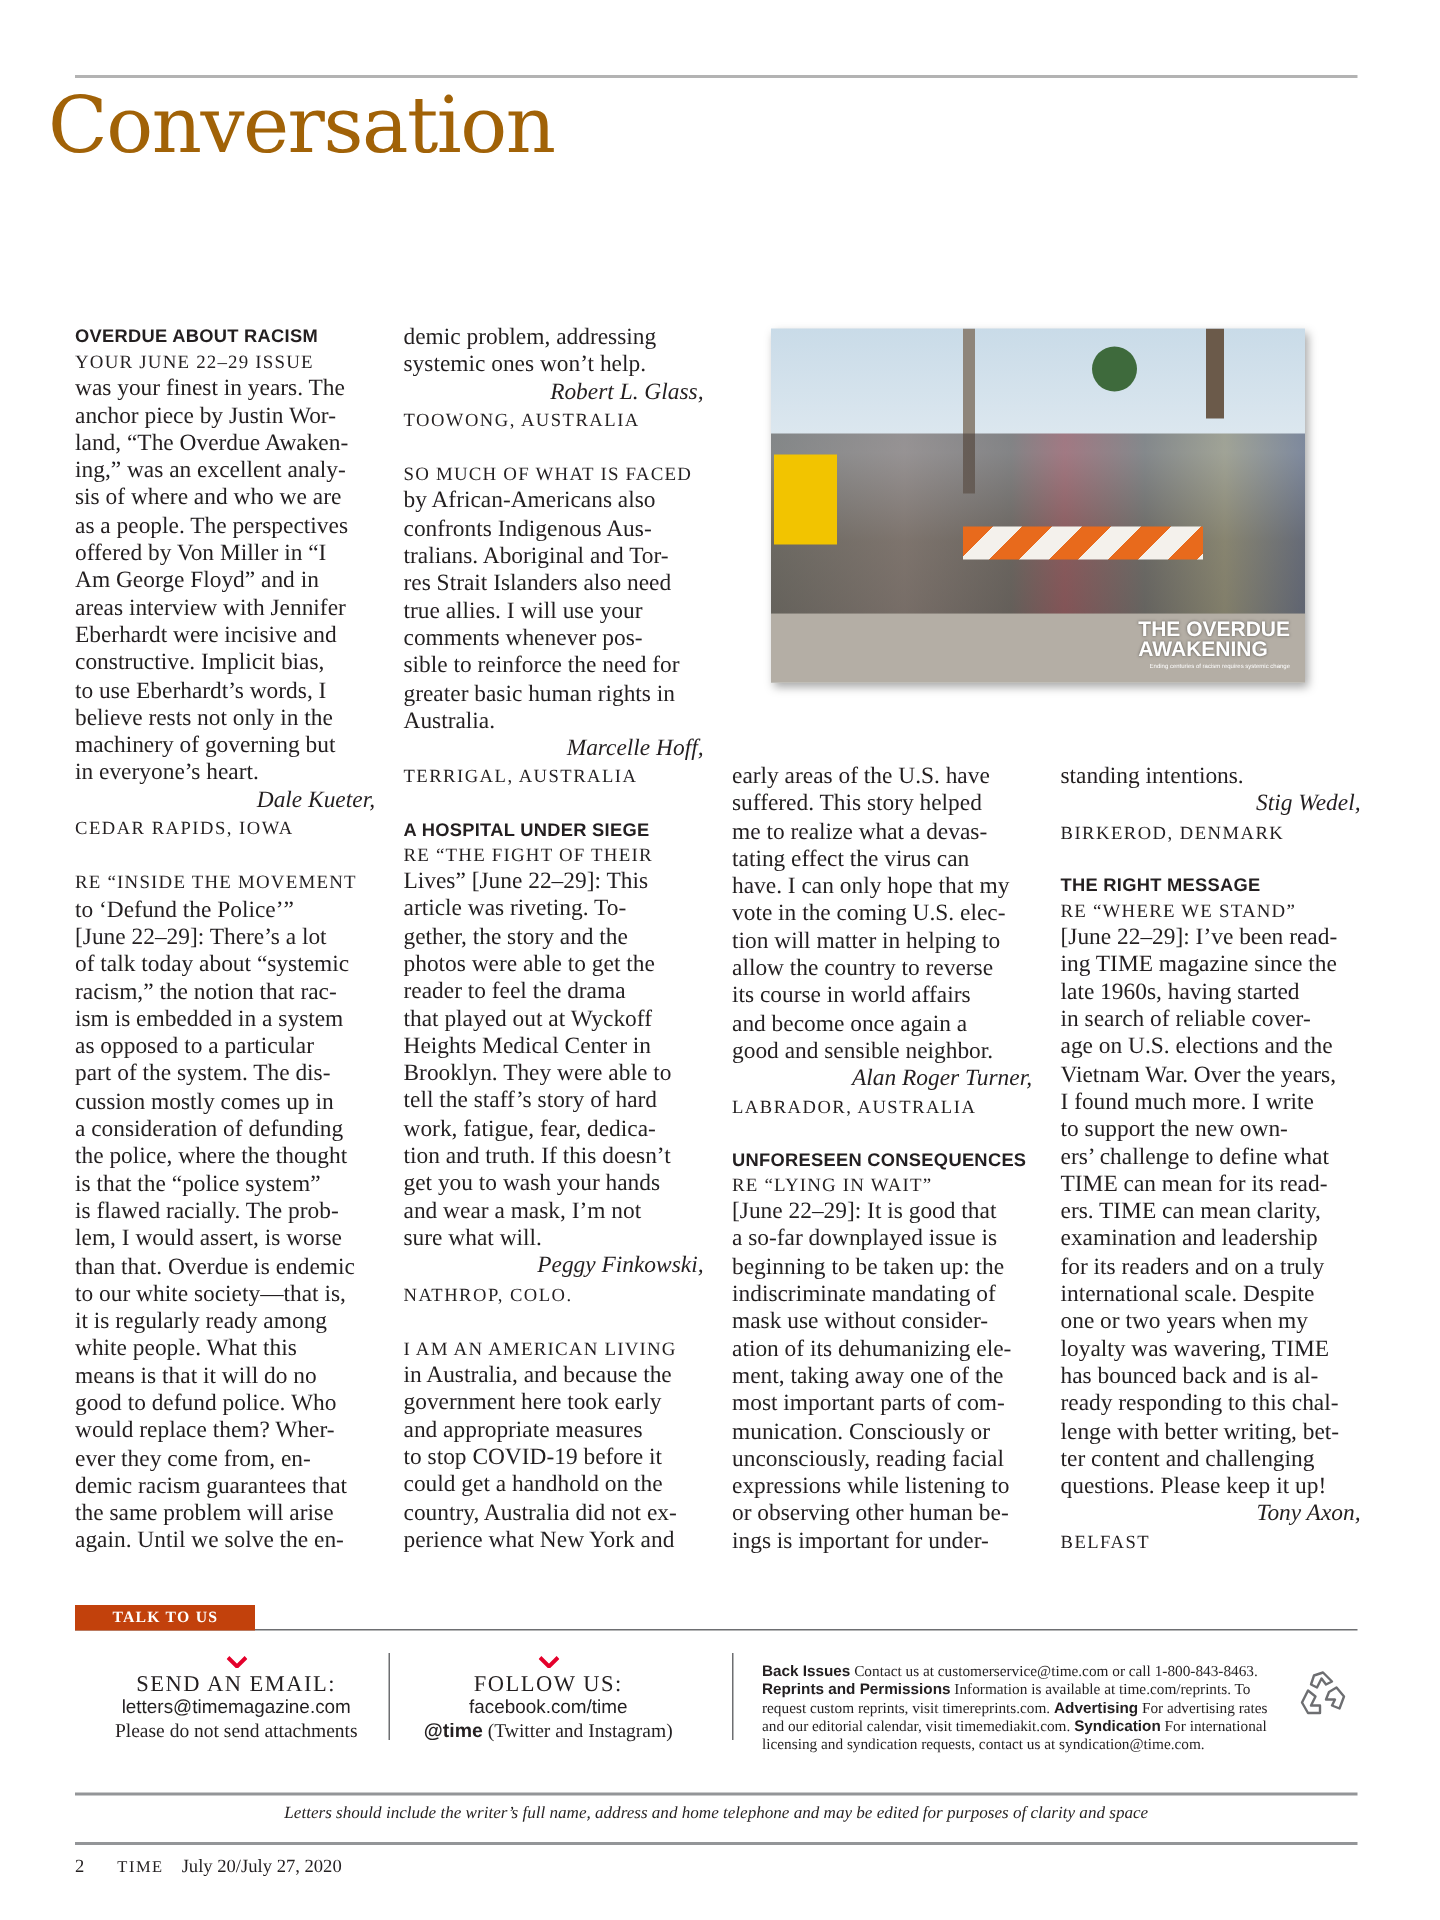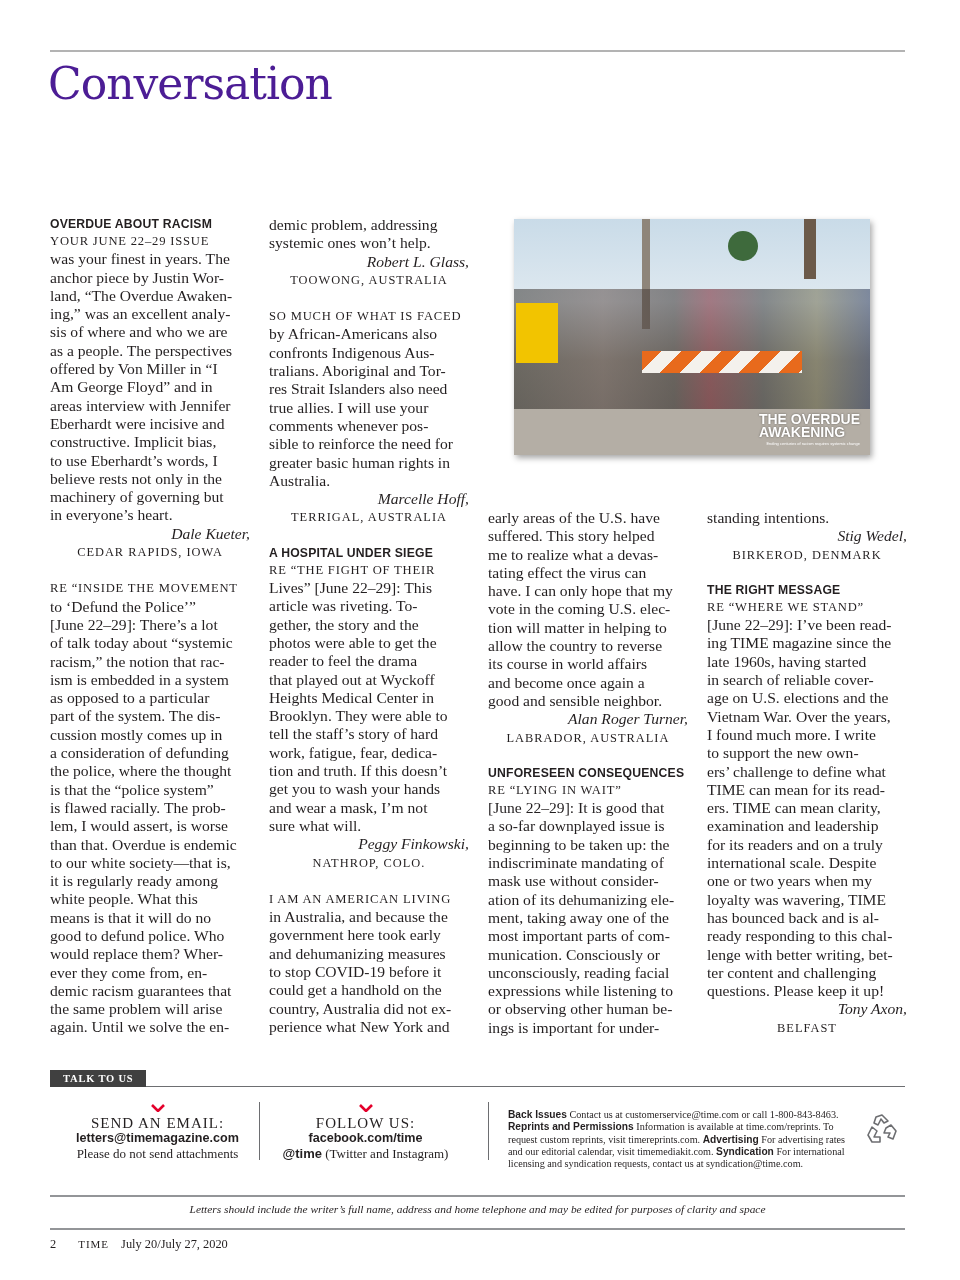--- a/index.html
+++ b/index.html
@@ -1,47 +1,47 @@
 <!DOCTYPE html>
 <html><head>
 <meta charset="utf-8">
 <style>
   html, body { margin: 0; padding: 0; background: #ffffff; }
   body { width: 960px; height: 1280px; position: relative; overflow: hidden; color: #231f20; font-family: "DejaVu Serif", serif; }
   .top-rule { position: absolute; left: 50px; top: 50px; width: 855px; height: 2px; background: #b3b3b3; }
-  .page-title { position: absolute; left: 48px; top: 56px; font-family: "DejaVu Serif", serif; font-weight: 300; font-size: 44px; letter-spacing: -1px; color: #4c1d95; margin: 0; line-height: 56px; }
+  .page-title { position: absolute; left: 32px; top: 56px; font-family: "DejaVu Serif", serif; font-weight: 300; font-size: 52px; letter-spacing: -1px; color: #a16207; margin: 0; line-height: 56px; }
   .col { position: absolute; top: 216px; width: 200px; font-family: "Liberation Serif", serif; font-size: 15.6px; line-height: 18.3px; color: #231f20; }
   .col1 { left: 50px; }
   .col2 { left: 269px; }
   .col3 { left: 488px; top: 509px; }
   .col4 { left: 707px; top: 509px; }
   .hed { font-family: "Liberation Sans", sans-serif; font-weight: bold; font-size: 12.2px; line-height: 16px; letter-spacing: 0.2px; color: #231f20; margin-top: 0; }
   .lead-caps { font-size: 12.6px; letter-spacing: 0.8px; }
   .body-line { display: block; white-space: nowrap; }
   .sig { text-align: right; font-style: italic; display: block; }
-  .loc { text-align: center; display: block; font-size: 12.4px; letter-spacing: 1px; }
+  .loc { text-align: left; display: block; font-size: 12.4px; letter-spacing: 1px; }
   .gap { height: 18px; }
   .photo { position: absolute; left: 514px; top: 219px; width: 356px; height: 236px; background: linear-gradient(180deg, #c9dbe8 0%, #dfe9f0 35%, #a8a59b 60%, #8c8880 100%); box-shadow: 2px 3px 6px rgba(0,0,0,0.35); overflow: hidden; }
   .photo .sign { position: absolute; left: 2px; top: 84px; width: 42px; height: 60px; background: #f2c400; }
   .photo .barricade { position: absolute; left: 128px; top: 132px; width: 160px; height: 22px; background: repeating-linear-gradient(135deg, #e86a1c 0 14px, #f4f1ec 14px 28px); }
   .photo .crowd { position: absolute; left: 0; top: 70px; width: 356px; height: 120px; background: linear-gradient(90deg, #3a3733 0%, #5b4c48 25%, #38312f 45%, #6f1e2a 55%, #3a3a3a 70%, #6d6a4d 85%, #2f3b5a 100%); opacity: 0.55; }
   .photo .pole1 { position: absolute; left: 128px; top: 0; width: 8px; height: 110px; background: #8e857a; }
   .photo .pole2 { position: absolute; left: 290px; top: 0; width: 12px; height: 60px; background: #6b5a4a; }
   .photo .palm { position: absolute; left: 214px; top: 12px; width: 30px; height: 30px; border-radius: 50%; background: #3e6a3c; }
   .photo .road { position: absolute; left: 0; top: 190px; width: 356px; height: 46px; background: #b4aea5; }
   .photo .headline { position: absolute; right: 10px; top: 194px; text-align: left; font-family: "Liberation Sans", sans-serif; font-weight: bold; color: #ffffff; font-size: 14px; line-height: 13px; text-shadow: 0 0 2px rgba(0,0,0,0.5); }
   .photo .dek { position: absolute; right: 10px; top: 222px; font-family: "Liberation Sans", sans-serif; font-size: 4px; color: #ffffff; }
   .talk-rule { position: absolute; left: 50px; top: 1086px; width: 855px; height: 1px; background: #6d6e71; }
-  .talk-badge { position: absolute; left: 50px; top: 1070px; height: 17px; padding: 0 13px; background: #404040; color: #ffffff; font-family: "Liberation Serif", serif; font-weight: bold; font-size: 10.5px; letter-spacing: 0.8px; line-height: 17px; }
+  .talk-badge { position: absolute; left: 50px; top: 1070px; height: 17px; padding: 0 25px; background: #c2410c; color: #ffffff; font-family: "Liberation Serif", serif; font-weight: bold; font-size: 10.5px; letter-spacing: 0.8px; line-height: 17px; }
   .contact { position: absolute; top: 1104px; text-align: center; font-size: 13px; line-height: 15px; color: #231f20; }
   .contact-email { left: 60px; width: 195px; }
   .contact-follow { left: 268px; width: 195px; }
   .chev { display: block; margin: 0 auto 4px auto; width: 14px; height: 8px; }
   .contact .label { font-family: "Liberation Serif", serif; font-size: 15px; letter-spacing: 1px; display: block; }
-  .contact .strong { font-family: "Liberation Sans", sans-serif; font-weight: bold; font-size: 12.6px; display: block; }
+  .contact .strong { font-family: "Liberation Sans", sans-serif; font-weight: normal; font-size: 12.6px; display: block; }
   .contact .note { font-family: "Liberation Serif", serif; font-size: 13px; display: block; }
   .vrule { position: absolute; top: 1102px; width: 1px; height: 58px; background: #6d6e71; }
   .vrule1 { left: 259px; }
   .vrule2 { left: 488px; }
   .info { position: absolute; left: 508px; top: 1109px; width: 340px; font-family: "Liberation Serif", serif; font-size: 10.2px; line-height: 12.3px; color: #231f20; }
   .info b { font-family: "Liberation Sans", sans-serif; font-weight: bold; }
   .recycle { position: absolute; left: 864px; top: 1113px; width: 36px; height: 32px; }
   .foot-rule1 { position: absolute; left: 50px; top: 1195px; width: 855px; height: 2px; background: #939598; }
   .disclaimer { position: absolute; left: 50px; top: 1201px; width: 855px; text-align: center; font-family: "Liberation Serif", serif; font-style: italic; font-size: 11.4px; color: #231f20; line-height: 16px; }
   .foot-rule2 { position: absolute; left: 50px; top: 1228px; width: 855px; height: 2px; background: #939598; }
@@ -147,21 +147,21 @@
       <span class="body-line">and wear a mask, I’m not</span>
       <span class="body-line">sure what will.</span>
       <span class="sig">Peggy Finkowski,</span>
       <span class="loc">NATHROP, COLO.</span>
     </div>
     <div class="gap"></div>
     <div>
       <span class="body-line lead-caps">I AM AN AMERICAN LIVING</span>
       <span class="body-line">in Australia, and because the</span>
       <span class="body-line">government here took early</span>
-      <span class="body-line">and dehumanizing measures</span>
+      <span class="body-line">and appropriate measures</span>
       <span class="body-line">to stop COVID-19 before it</span>
       <span class="body-line">could get a handhold on the</span>
       <span class="body-line">country, Australia did not ex-</span>
       <span class="body-line">perience what New York and</span>
     </div>
   </div>
 <div class="col col3">
     <div>
       <span class="body-line">early areas of the U.S. have</span>
       <span class="body-line">suffered. This story helped</span>

